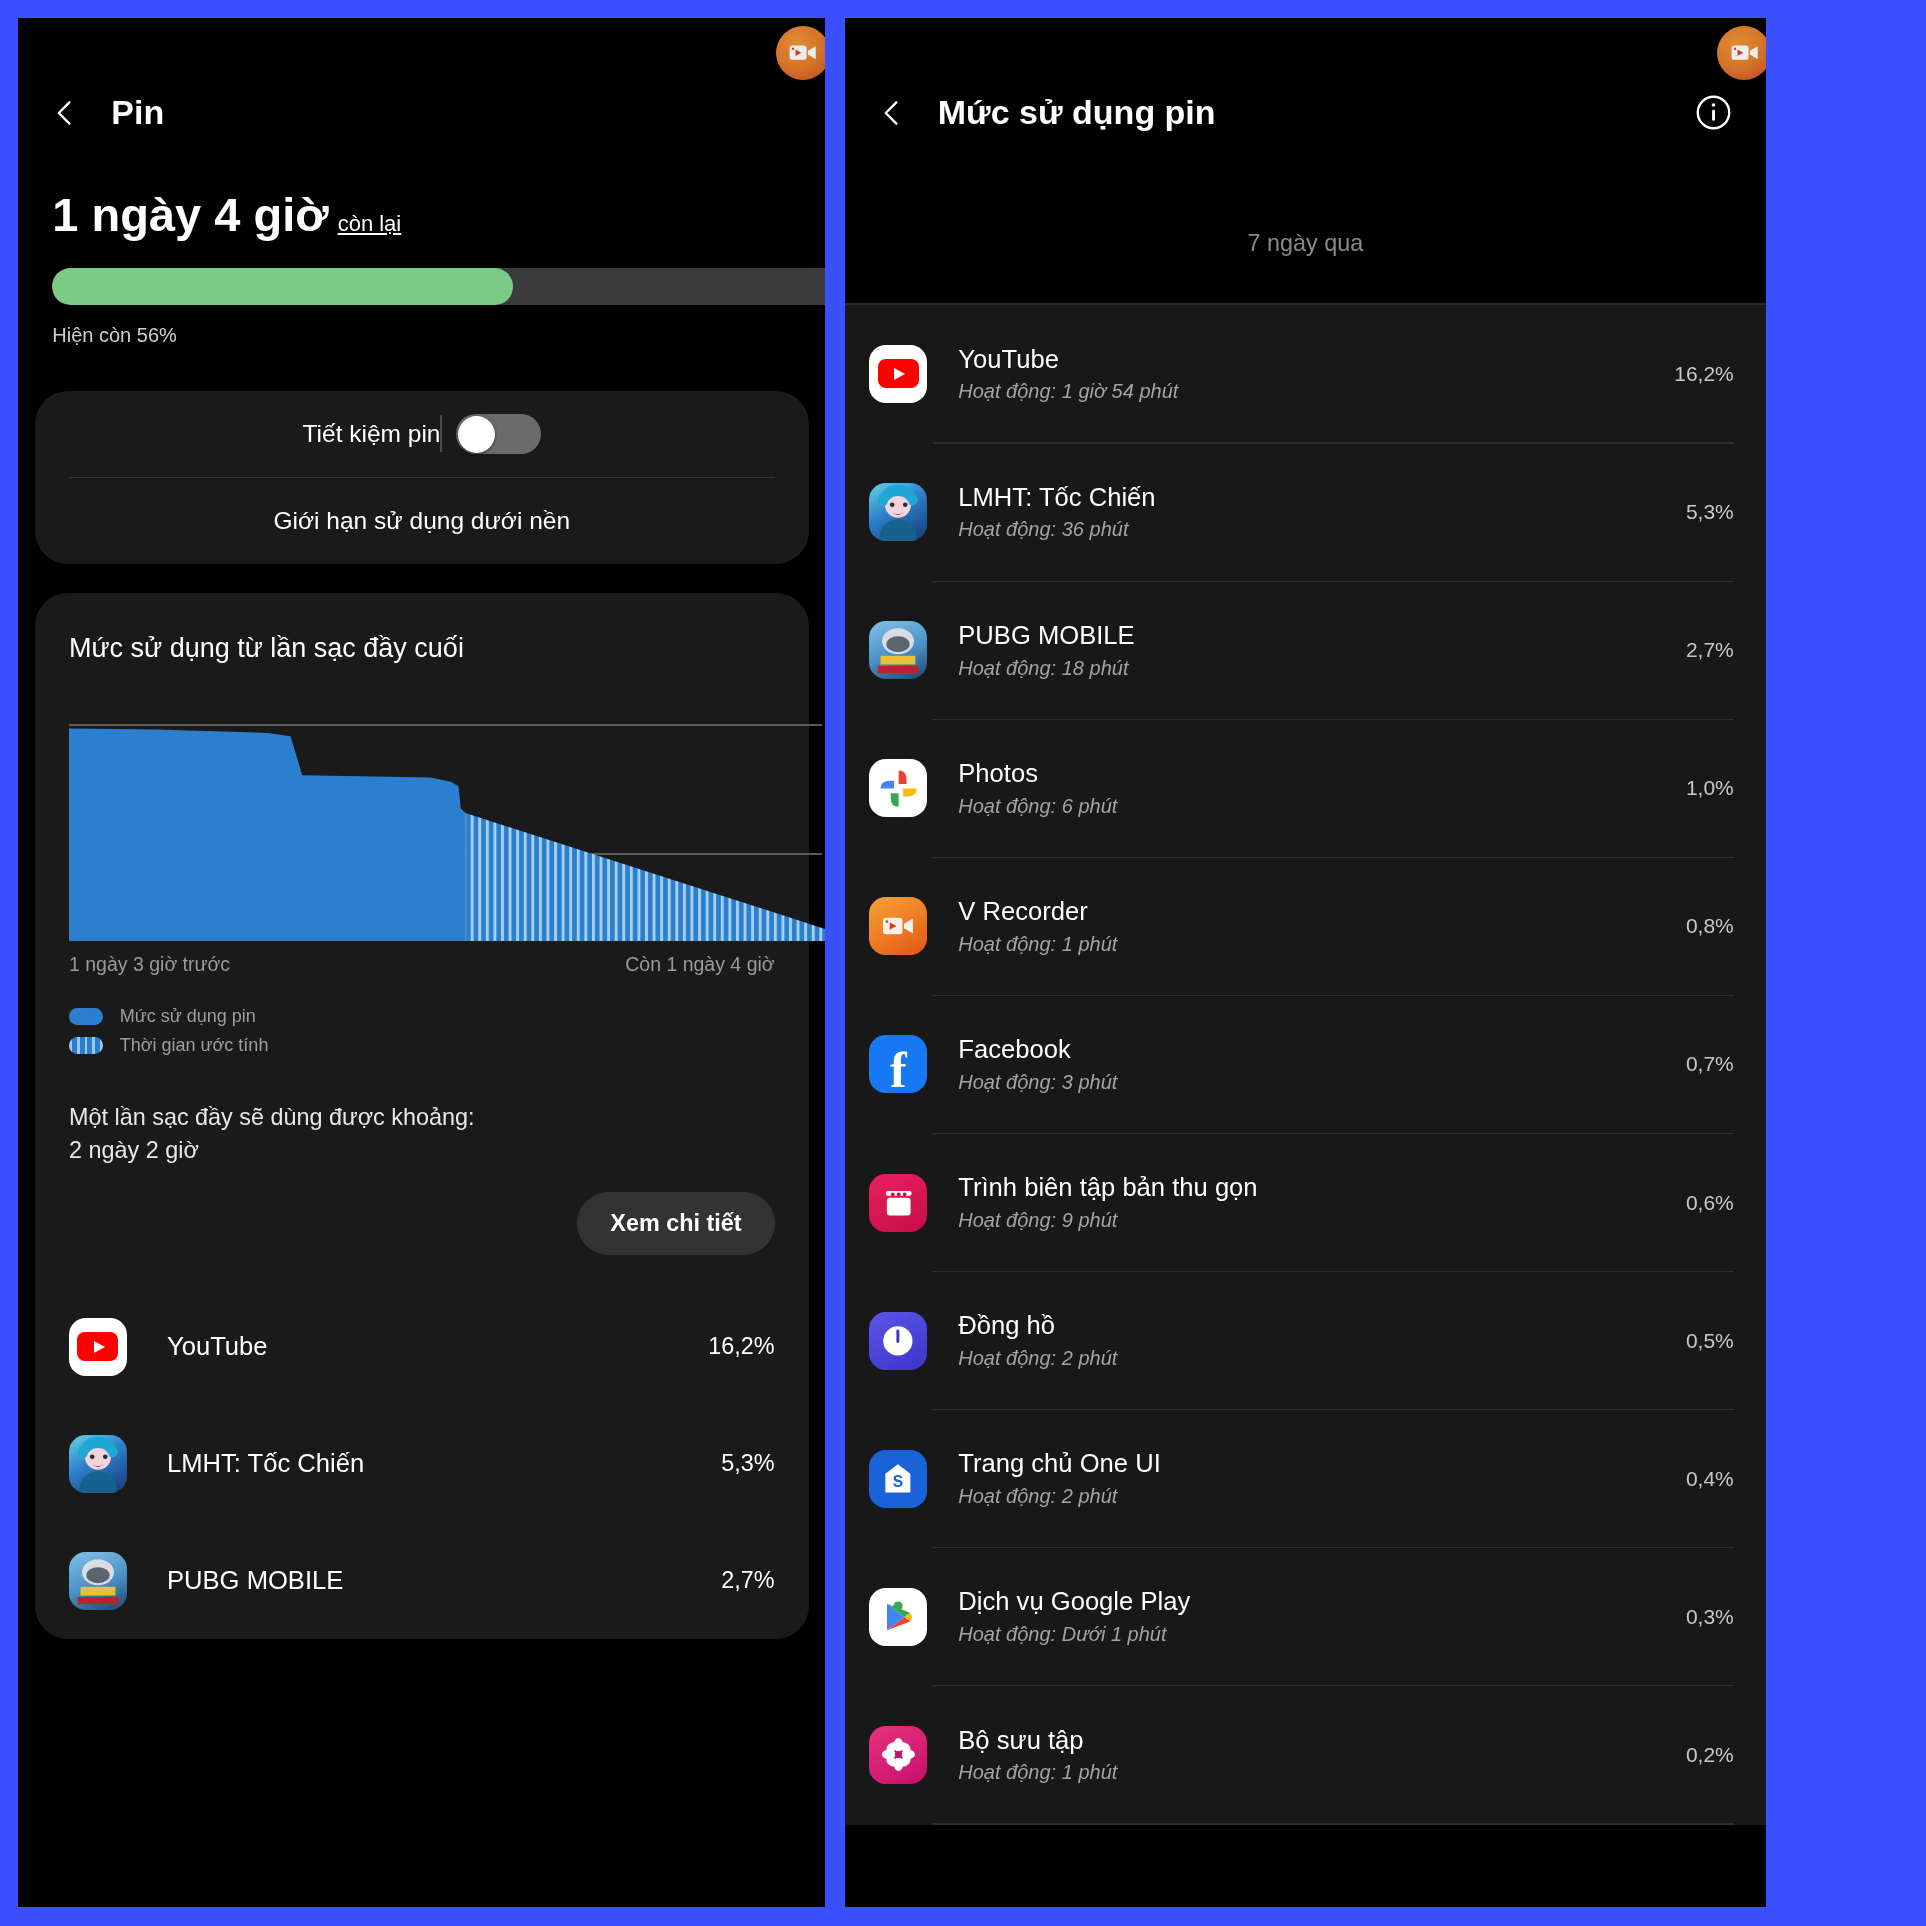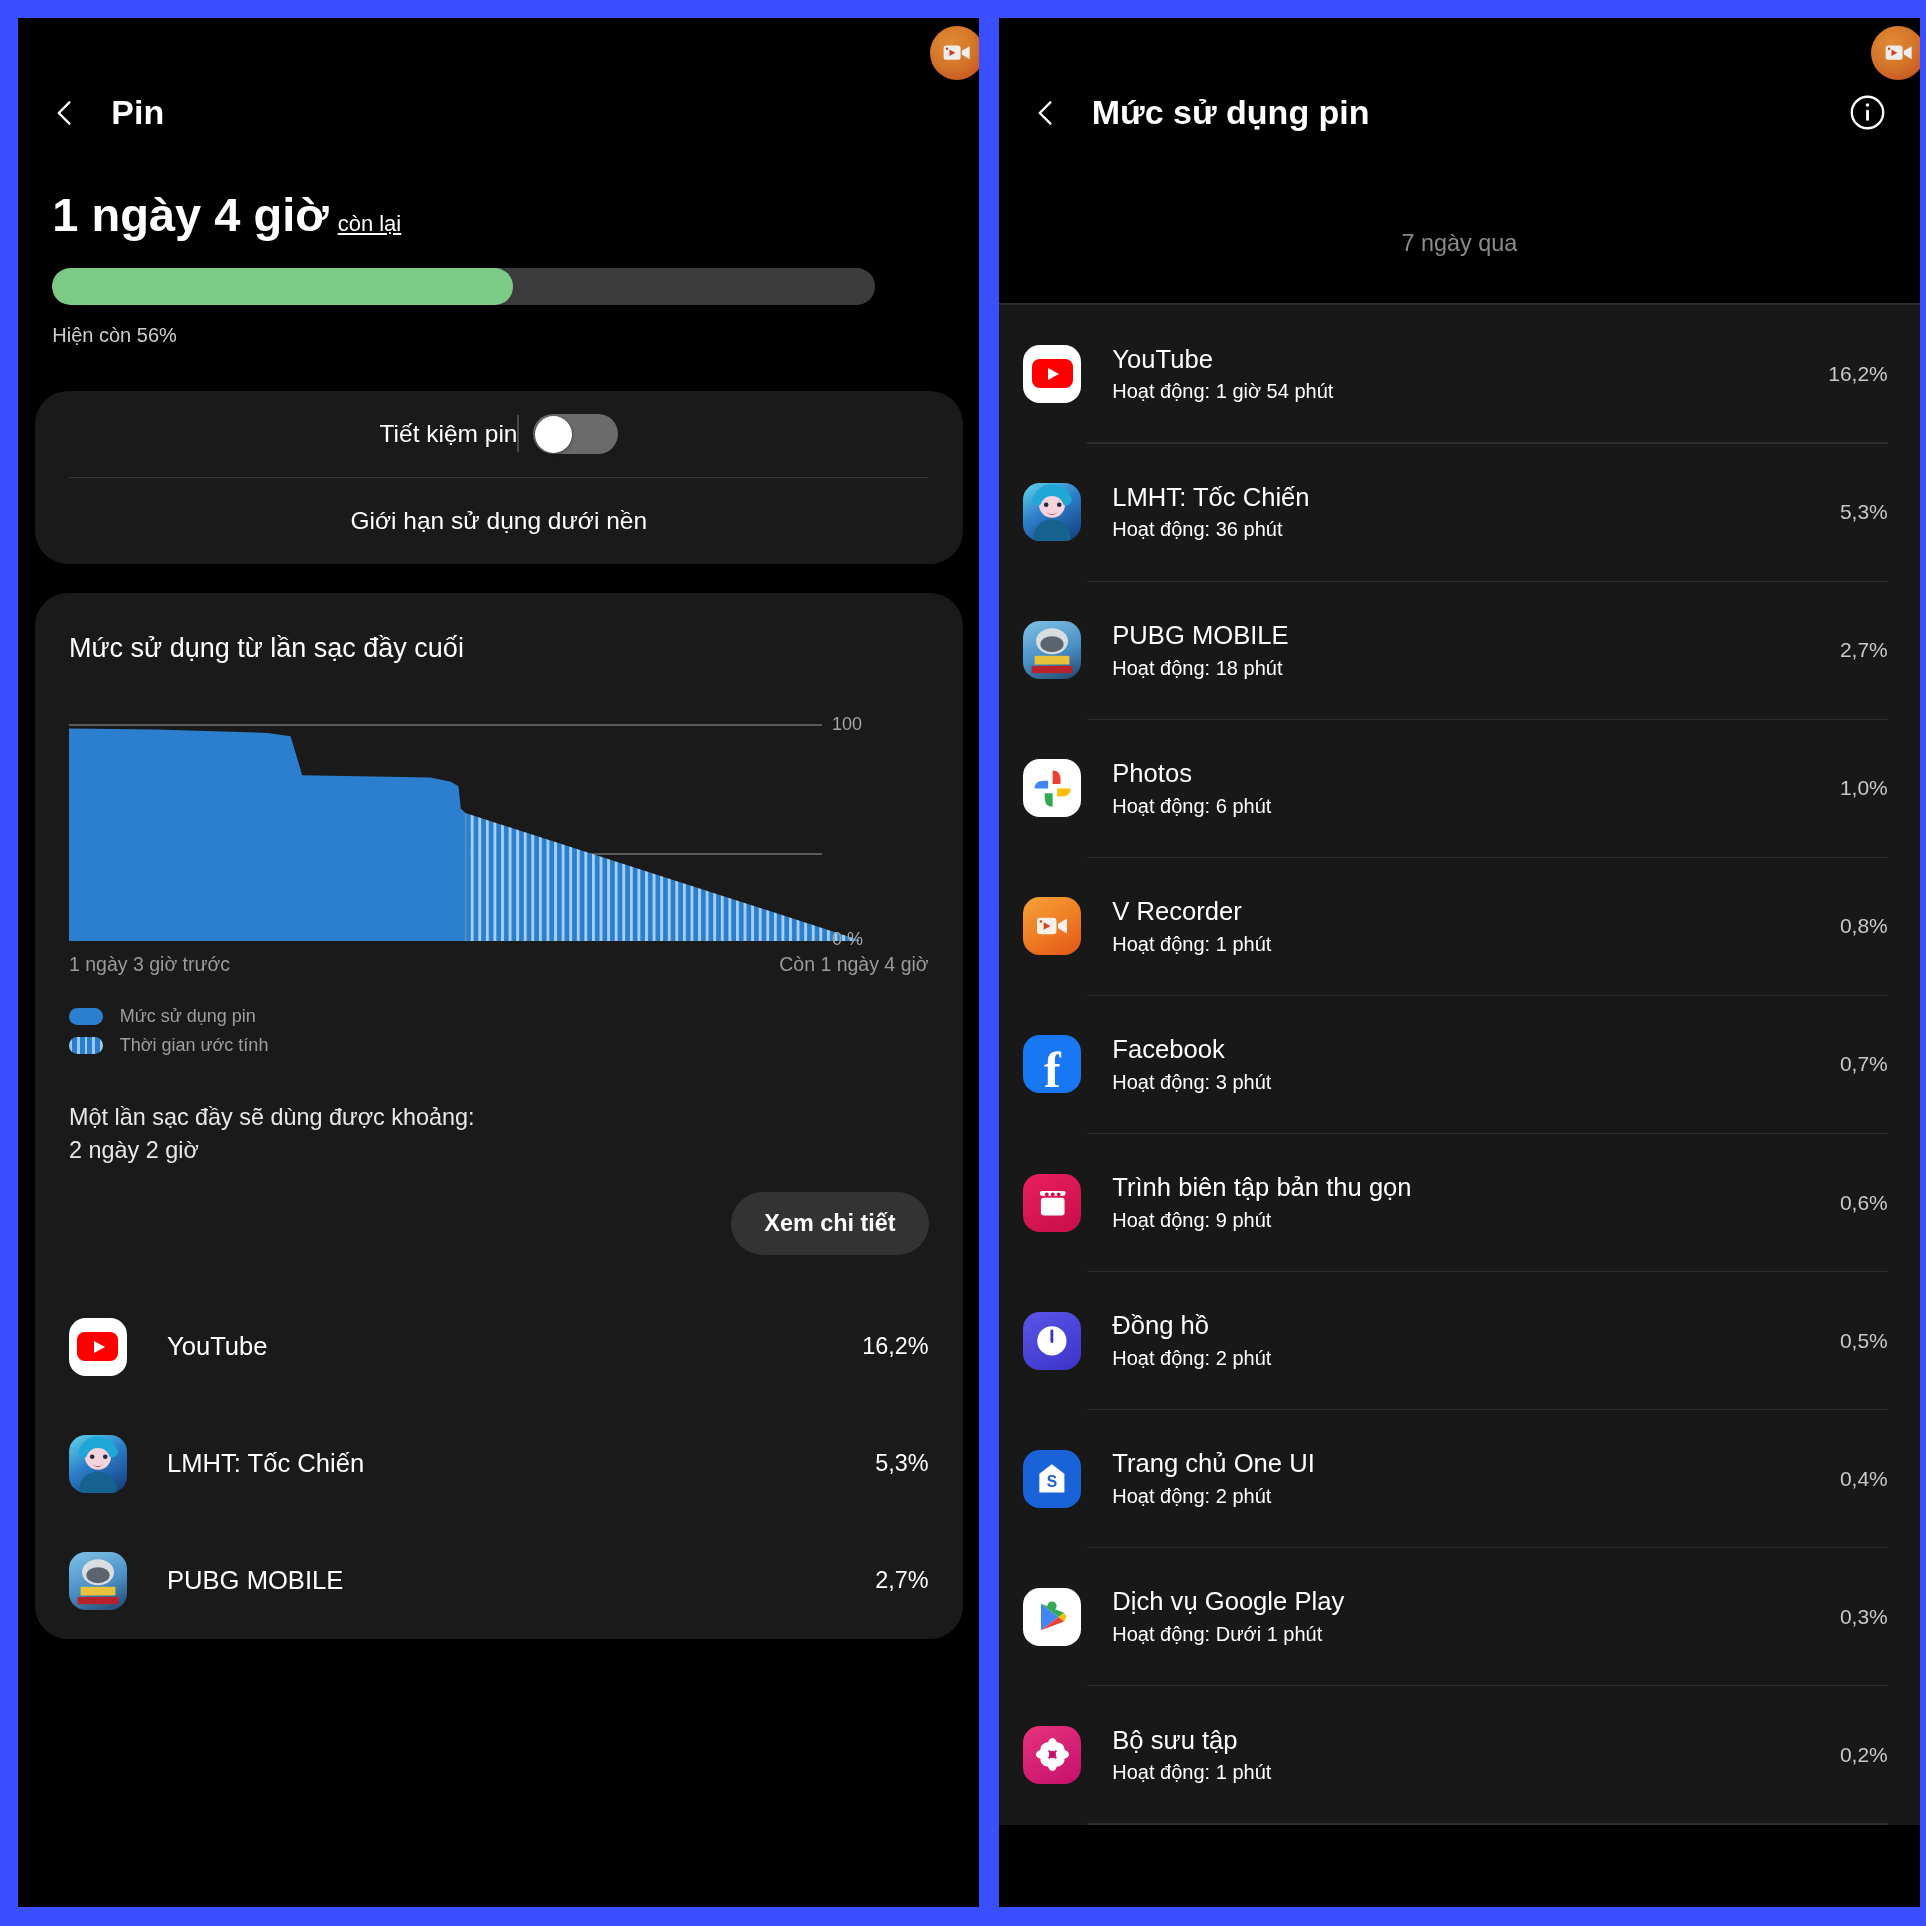--- a/index.html
+++ b/index.html
@@ -18,21 +18,21 @@
     background:#3A50FF;
   }
 
   
   .panel {
     position:relative;
     background:#000;
     overflow:hidden;
     flex:0 0 auto;
   }
-  .panel-left  { width:961px; height:1889px; }
+  .panel-left  { width:807px; height:1889px; }
   .panel-right { width:921px; height:1889px; }
 
   
   .rec-bubble {
     position:absolute;
     border-radius:50%;
     background:radial-gradient(circle at 38% 32%, #E08A32 0%, #D4752A 48%, #C2441E 100%);
     display:flex; align-items:center; justify-content:center;
     box-shadow:0 0 10px rgba(0,0,0,.55);
     z-index:30;
@@ -193,21 +193,21 @@
   .app-icon {
     width:58px; height:58px; border-radius:16.7px;
     flex:0 0 auto; position:relative; overflow:hidden;
     display:flex; align-items:center; justify-content:center;
   }
   .app-text { flex:1; margin-left:31px; min-width:0; }
   .app-name {
     color:#fff; font-size:25.6px; white-space:nowrap;
     overflow:hidden; text-overflow:ellipsis;
   }
-  .app-sub { color:#ffffff; font-size:20px; margin-top:6.7px; }
+  .app-sub { color:#a3a3a3; font-size:20px; margin-top:6.7px;font-style:italic; }
   .app-pct { color:#C8C8C8; font-size:21px; flex:0 0 auto; }
   .app-sep { height:1.1px; background:#2E2E2E; margin-left:88px; margin-right:32px; }
 
   
   .ico-yt  { background:#fff; }
   .ico-yt .yt-rect { width:41px;height:29px;border-radius:7.8px;background:#FF0000;
                      display:flex;align-items:center;justify-content:center; }
   .ico-yt .yt-tri { width:0;height:0;border-left:11px solid #fff;
                     border-top:6.7px solid transparent;border-bottom:6.7px solid transparent;
                     margin-left:2.8px; }

